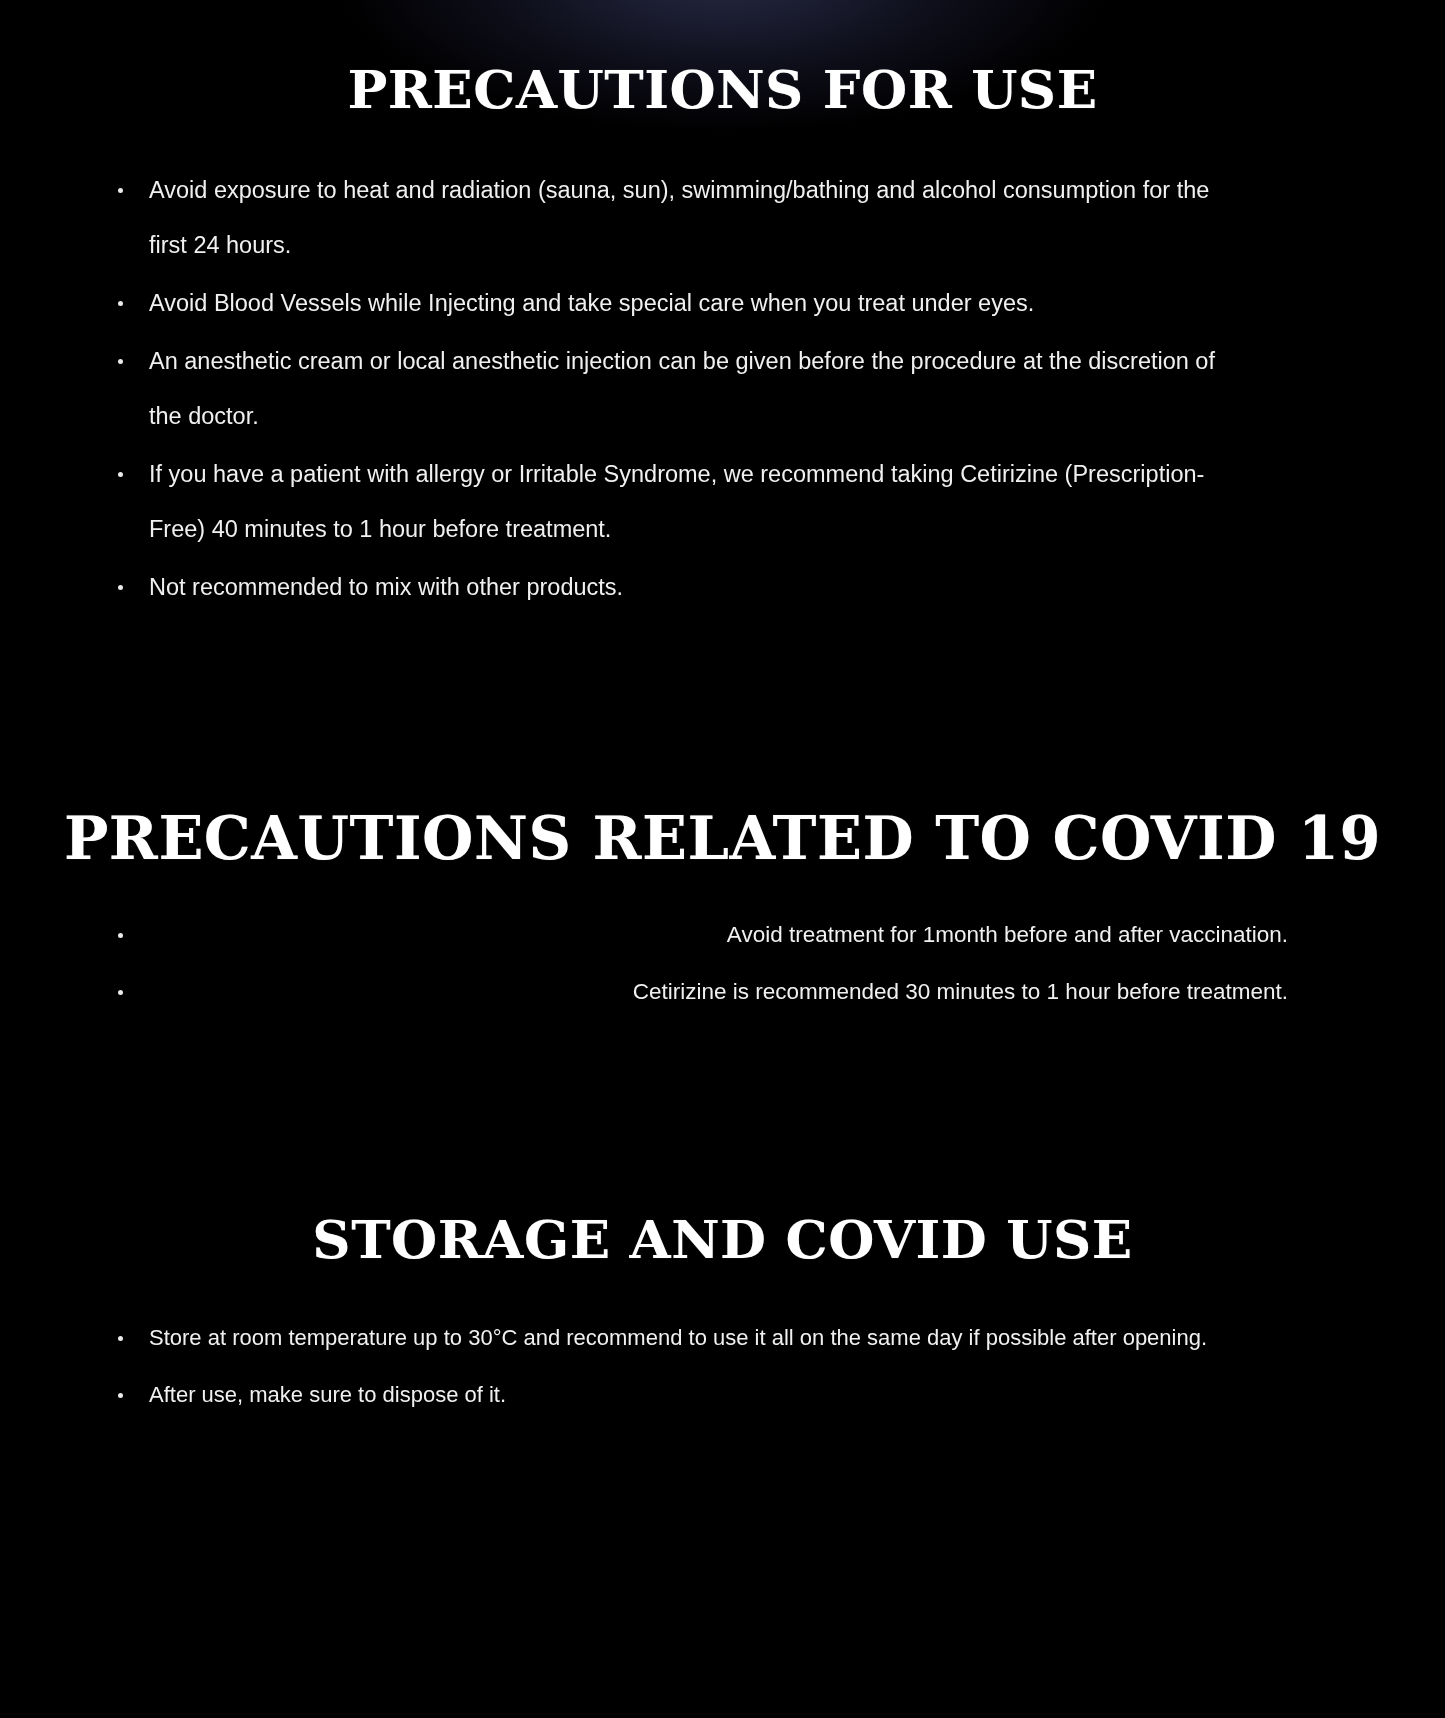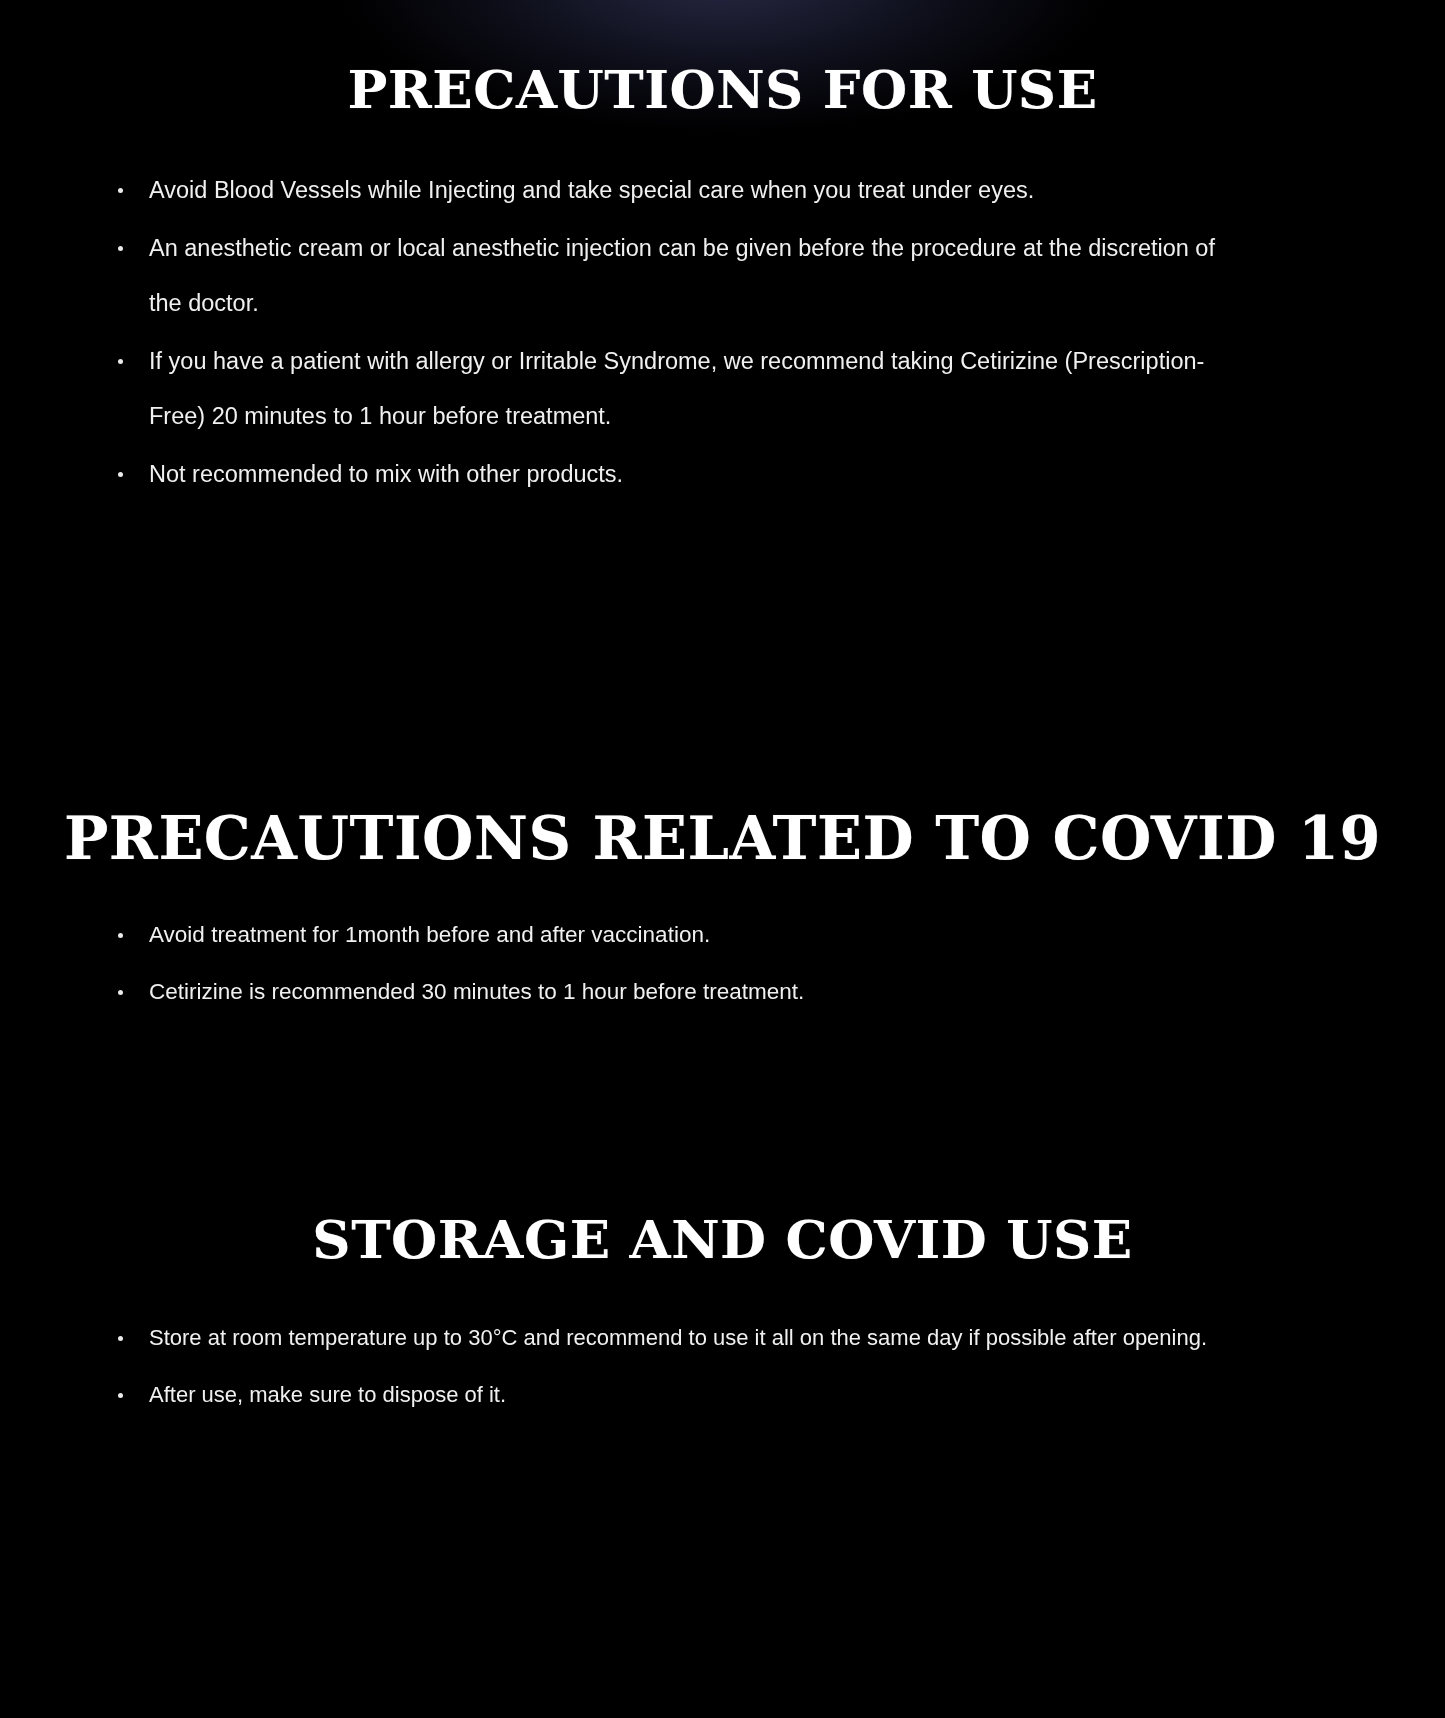--- a/index.html
+++ b/index.html
@@ -82,21 +82,21 @@
     border-radius: 50%;
   }
 
   
   .block-a { width: 1125px; margin-left: 108px; font-size: 23.5px; line-height: 55px; }
   .block-a li { margin-bottom: 3px; }
   .block-a li .dot { top: 25px; }
 
   
   .block-b { width: 1180px; margin-left: 108px; font-size: 22.5px; line-height: 30px; }
-  .block-b li { margin-bottom: 27px; }
+  .block-b li { margin-bottom: 27px; text-align: right; }
   .block-b li .dot { top: 13px; }
 
   .block-c { width: 1180px; margin-left: 108px; font-size: 22px; line-height: 30px; }
   .block-c li { margin-bottom: 27px; }
   .block-c li .dot { top: 13px; }
 
   .nowrap { white-space: nowrap; }
 </style>
 </head>
 <body>
@@ -104,29 +104,33 @@
 <div class="top-glow"></div>
 
 <div class="page">
 
   <div class="section" style="top:62px;">
     <h1 class="section-title t-1">PRECAUTIONS FOR USE</h1>
 
     <ul class="bullets block-a" style="margin-top:45px;">
       <li>
         <span class="dot"></span>
+        <span>Avoid exposure to heat and radiation (sauna, sun), swimming/bathing and alcohol consumption for the first 24 hours.</span>
+      </li>
+      <li>
+        <span class="dot"></span>
         <span>Avoid Blood Vessels while Injecting and take special care when you treat under eyes.</span>
       </li>
       <li>
         <span class="dot"></span>
         <span>An anesthetic cream or local anesthetic injection can be given before the procedure at the discretion of the doctor.</span>
       </li>
       <li>
         <span class="dot"></span>
-        <span>If you have a patient with allergy or Irritable Syndrome, we recommend taking Cetirizine (Prescription-Free) 20 minutes to 1 hour before treatment.</span>
+        <span>If you have a patient with allergy or Irritable Syndrome, we recommend taking Cetirizine (Prescription-Free) 40 minutes to 1 hour before treatment.</span>
       </li>
       <li>
         <span class="dot"></span>
         <span>Not recommended to mix with other products.</span>
       </li>
     </ul>
   </div>
 
   <div class="section" style="top:808px;">
     <h1 class="section-title t-2">PRECAUTIONS RELATED TO COVID 19</h1>

